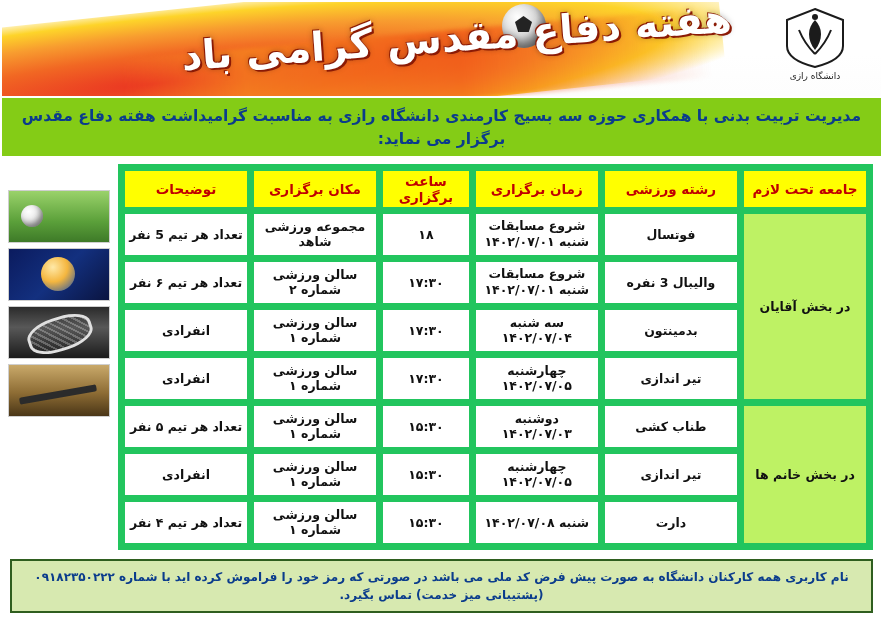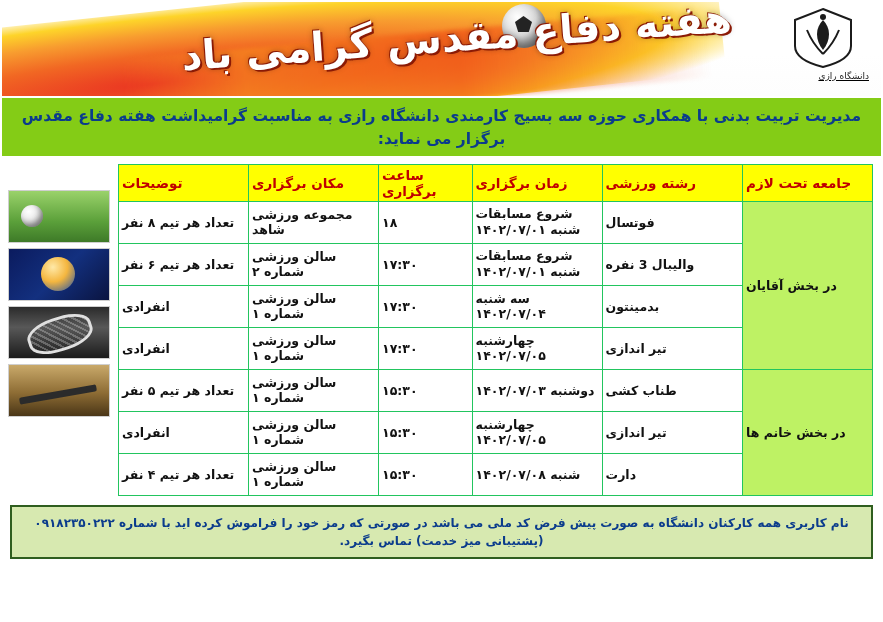--- a/index.html
+++ b/index.html
@@ -79,25 +79,25 @@
     font-size: 40px;
     font-weight: bold;
     color: #ffffff;
     text-shadow: 2px 2px 0 #8b1a05, -1px -1px 0 #8b1a05, 0 0 6px rgba(0,0,0,.35);
     transform: rotate(-4deg);
     white-space: nowrap;
     direction: rtl;
   }
   .logo {
     position: absolute;
-    right: 12px;
+    right: 20px;
     top: 4px;
     width: 92px;
     height: 86px;
-    text-decoration: underline;
+    text-align: center;
   }
   .logo svg { display: block; margin: 0 auto; }
   .logo-caption {
     font-size: 9px;
     color: #222;
     margin-top: 1px;
   }
 
   
   .intro {
@@ -177,22 +177,22 @@
     border-radius: 2px;
   }
 
   table.sched {
     flex: 1;
     border-collapse: collapse;
     direction: rtl;
     table-layout: fixed;
   }
   table.sched th, table.sched td {
-    border: 1px solid #22c55e;
-    text-align: left;
+    border: 7px solid #22c55e;
+    text-align: center;
     vertical-align: middle;
     padding: 2px 3px;
   }
   table.sched thead th {
     background: #ffff00;
     color: #c00000;
     font-size: 13.5px;
     font-weight: bold;
     height: 27px;
   }
@@ -294,21 +294,21 @@
 
         <tr>
           <td class="group-cell" rowspan="4">در بخش آقایان</td>
           <td class="sport">فوتسال</td>
           <td class="when">
             <span class="l1">شروع مسابقات</span>
             <span class="l2">شنبه ۱۴۰۲/۰۷/۰۱</span>
           </td>
           <td>۱۸</td>
           <td>مجموعه ورزشی شاهد</td>
-          <td>تعداد هر تیم ۸ نفر</td>
+          <td>تعداد هر تیم 5 نفر</td>
         </tr>
         <tr>
           <td class="sport">والیبال 3 نفره</td>
           <td class="when">
             <span class="l1">شروع مسابقات</span>
             <span class="l2">شنبه ۱۴۰۲/۰۷/۰۱</span>
           </td>
           <td>۱۷:۳۰</td>
           <td>سالن ورزشی شماره ۲</td>
           <td>تعداد هر تیم ۶ نفر</td>

